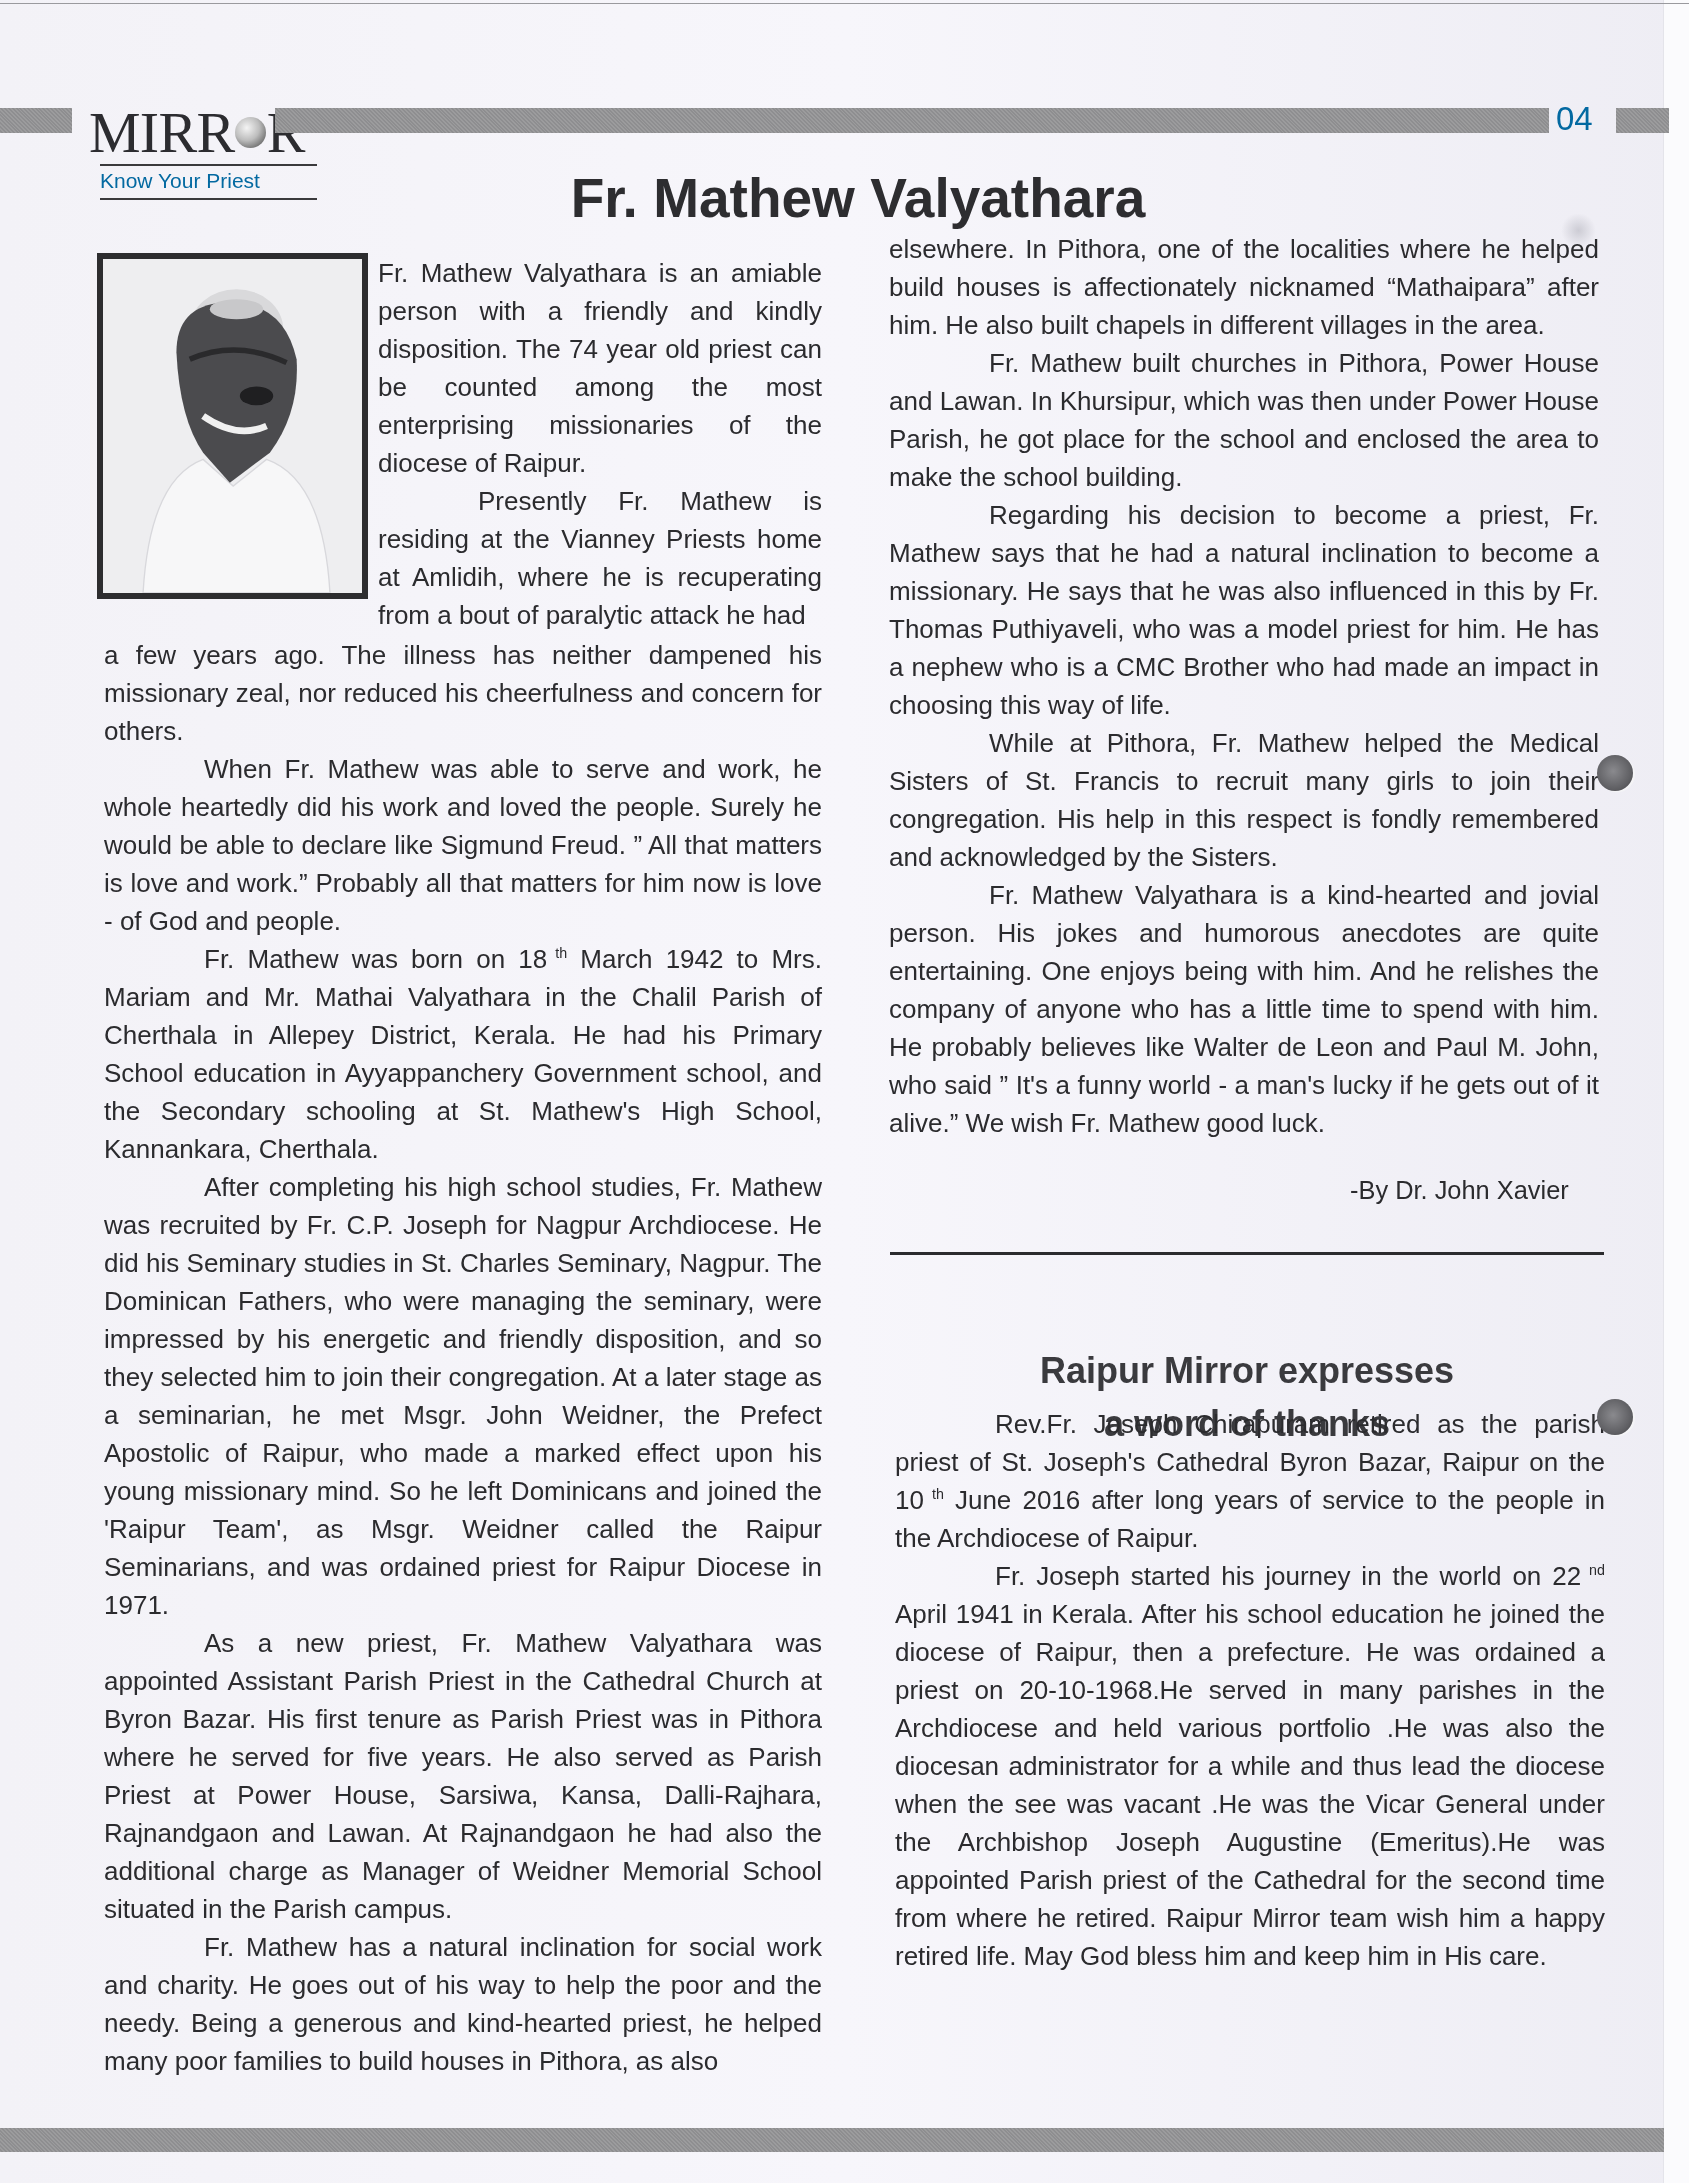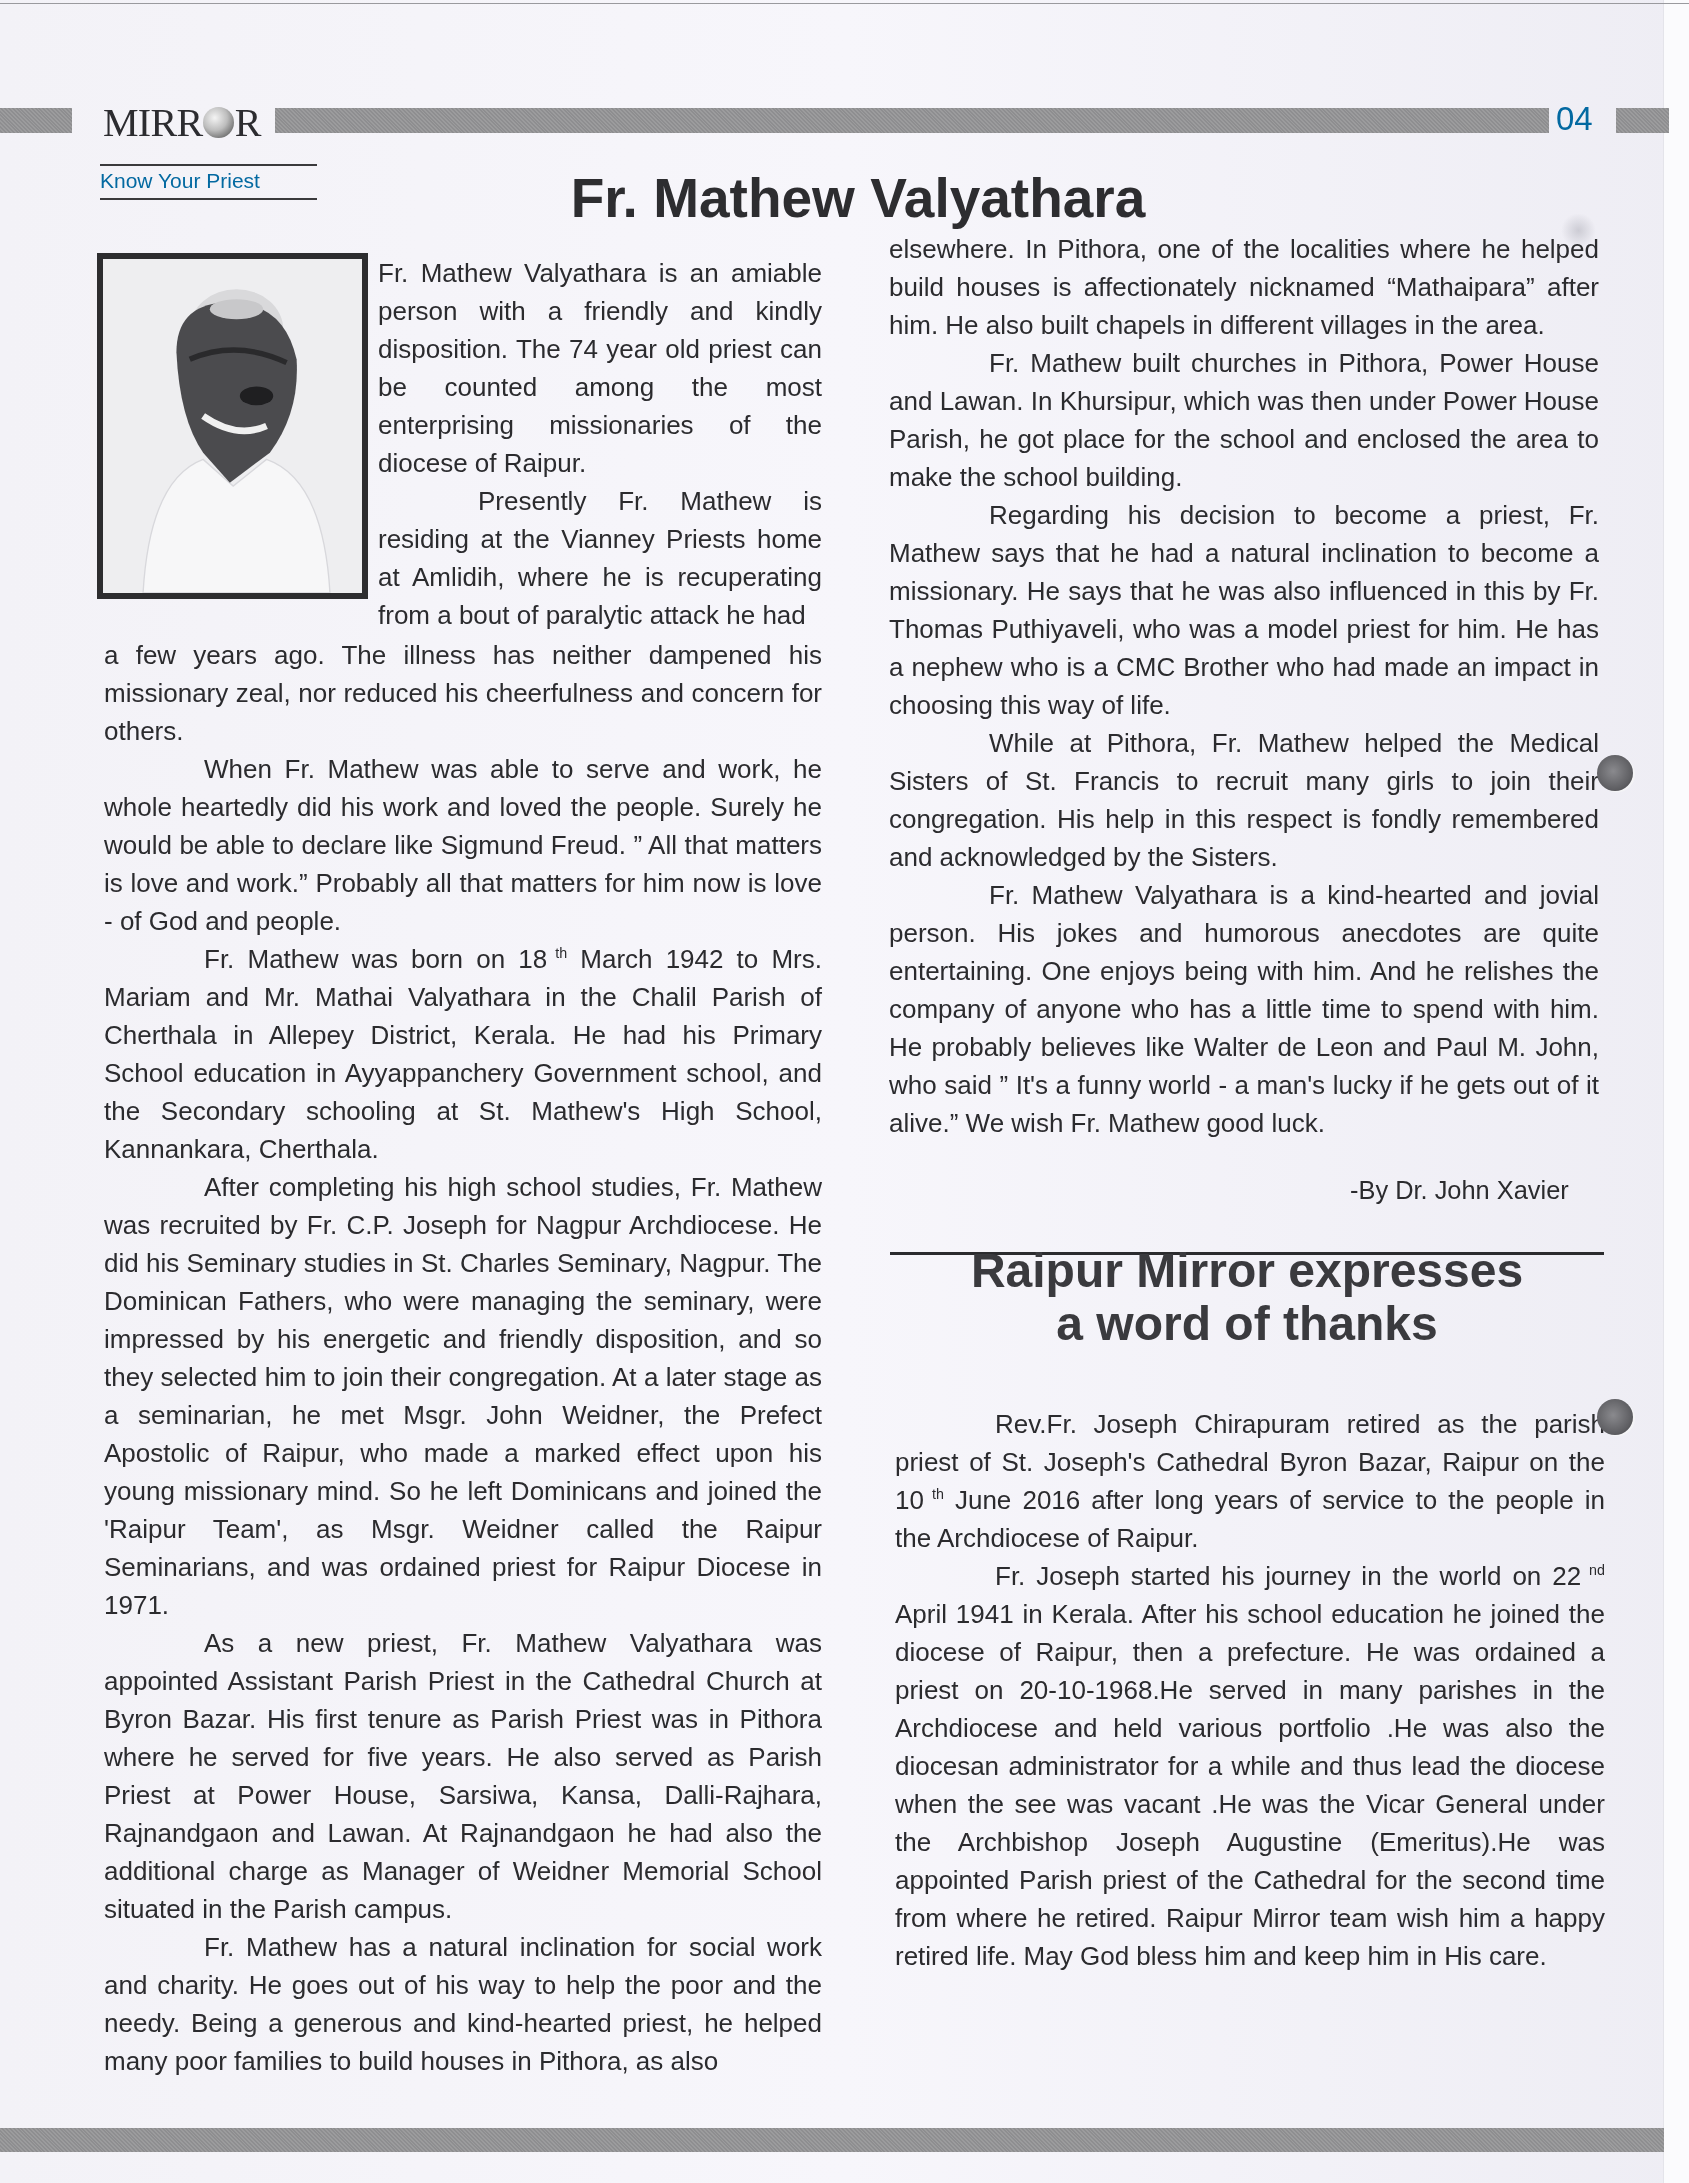--- a/index.html
+++ b/index.html
@@ -12,21 +12,21 @@
   .top-rule { position: absolute; top: 2.7px; left: 0; width: 1689px; height: 1.3px; background: #9a9a9e; }
 
   
   .band { position: absolute; height: 25px; background-color: #8e8e90;
           background-image: repeating-linear-gradient(45deg, rgba(255,255,255,0.12) 0 1.3px, transparent 1.3px 2.7px); }
   .band.b1 { top: 108px; left: 0; width: 72px; }
   .band.b2 { top: 108px; left: 275px; width: 1274px; }
   .band.b3 { top: 108px; left: 1616px; width: 53px; }
   .band.footer { top: 2128px; left: 0; width: 1664px; height: 24px; }
 
-  .logo { position: absolute; top: 99px; left: 89px; font-family: "Liberation Serif", serif; font-size: 40px; color: #2c2c30; letter-spacing: -0.7px; display: flex; align-items: center; margin-left: 14px; }
+  .logo { position: absolute; top: 99px; left: 89px; font-family: "Liberation Serif", serif; font-size: 58px; color: #2c2c30; letter-spacing: -0.7px; display: flex; align-items: center; }
   .globe { display: inline-block; width: 31px; height: 31px; border-radius: 50%; margin: 0 0.7px; background: radial-gradient(circle at 38% 35%, #f4f4f4 0%, #bdbdbd 45%, #6d6d6d 80%, #3c3c3c 100%); }
   .page-number { position: absolute; top: 100px; left: 1556px; font-size: 33px; color: #0369a1; }
 
   .section-label-wrap { position: absolute; top: 164px; left: 100px; width: 217px; border-top: 2px solid #3a3a3c; border-bottom: 2px solid #3a3a3c; padding: 2.7px 0 5.3px; }
   .section-label { font-size: 21px; color: #0369a1; }
 
   .article-title { position: absolute; top: 166px; left: 0; width: 1689px; text-align: center; font-size: 55px; font-weight: bold; color: #2d2d30; padding-left: 27px; box-sizing: border-box; }
   .smudge { position: absolute; top: 214px; left: 1560px; width: 37px; height: 33px; border-radius: 40%; background: radial-gradient(circle, rgba(170,170,180,0.5), transparent 70%); }
 
   
@@ -38,21 +38,21 @@
   .col p { margin: 0; text-align: justify; }
   .col p.indent { text-indent: 100px; }
   .left-top { top: 254px; left: 378px; width: 444px; }
   .left-main { top: 636px; left: 104px; width: 718px; }
   .right-top { top: 230px; left: 889px; width: 710px; }
   sup { font-size: 55%; line-height: 0; vertical-align: super; padding-left: 8px; }
 
   .byline { position: absolute; top: 1176px; left: 1350px; font-size: 25.4px; color: #2b2b2e; }
   .divider { position: absolute; top: 1252px; left: 890px; width: 714px; height: 2.7px; background: #2b2b2e; }
 
-  .sub-title { position: absolute; top: 1244px; left: 890px; width: 714px; text-align: center; font-size: 48px; font-weight: bold; line-height: 53px; color: #3a3a3e; }
+  .sub-title { position: absolute; top: 1344px; left: 890px; width: 714px; text-align: center; font-size: 36px; font-weight: bold; line-height: 53px; color: #3a3a3e; }
   .right-bottom { top: 1405px; left: 895px; width: 710px; }
 
   .punch-hole { position: absolute; width: 36px; height: 36px; border-radius: 50%; background: radial-gradient(circle at 45% 45%, #8a8a8e 0%, #5e5e62 65%, #3a3a3c 100%); box-shadow: 2px 1.3px 0 #f4f4f6; }
   .punch-hole.h1 { top: 755px; left: 1597px; }
   .punch-hole.h2 { top: 1399px; left: 1597px; }
 </style>
 </head>
 <body>
 
 <div class="page-edge"></div>

